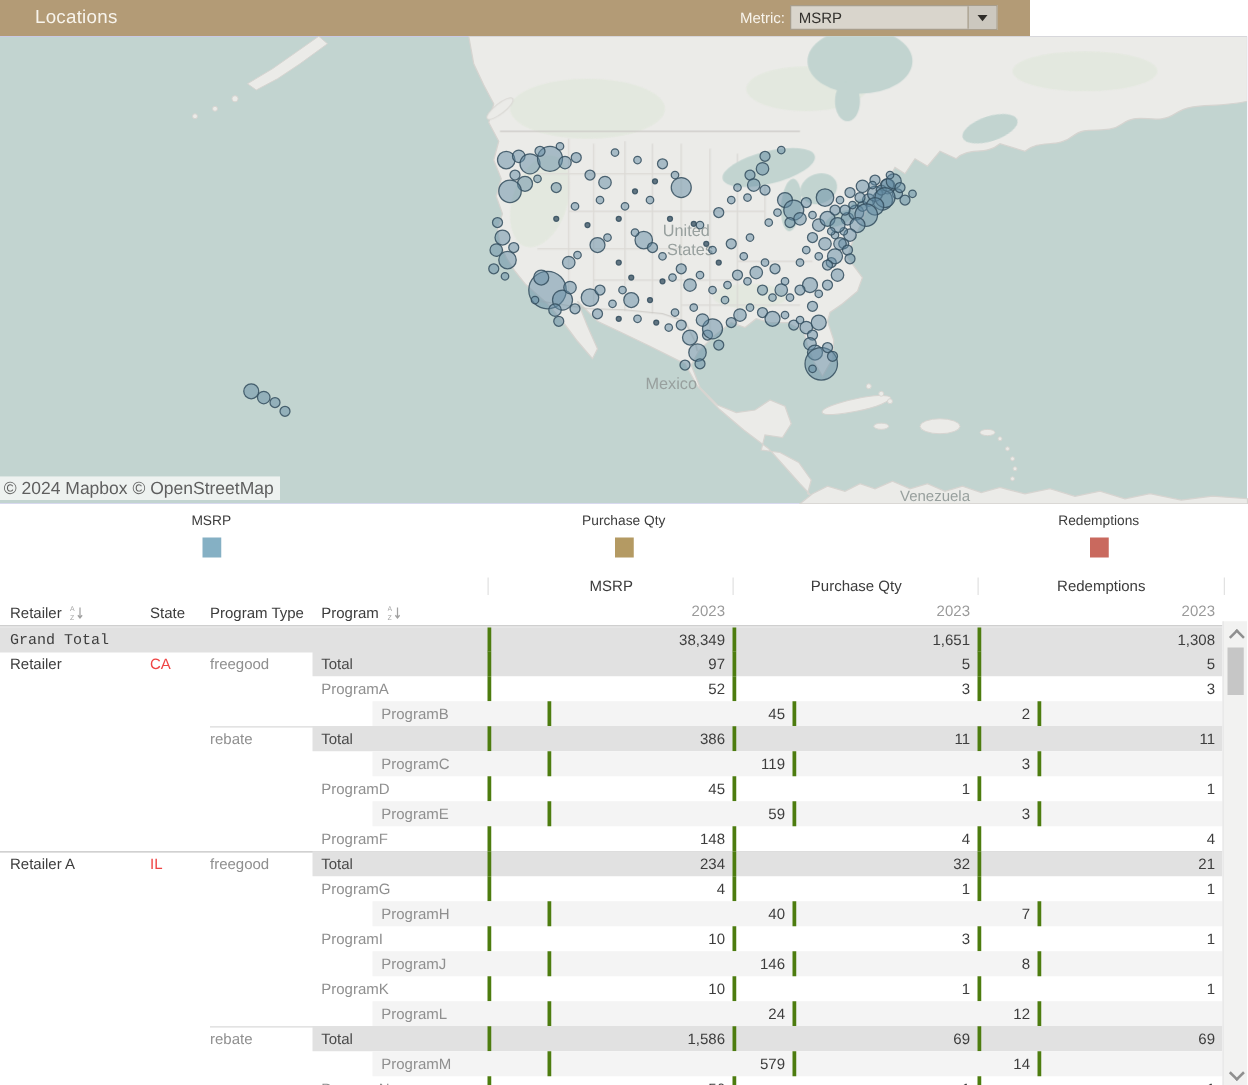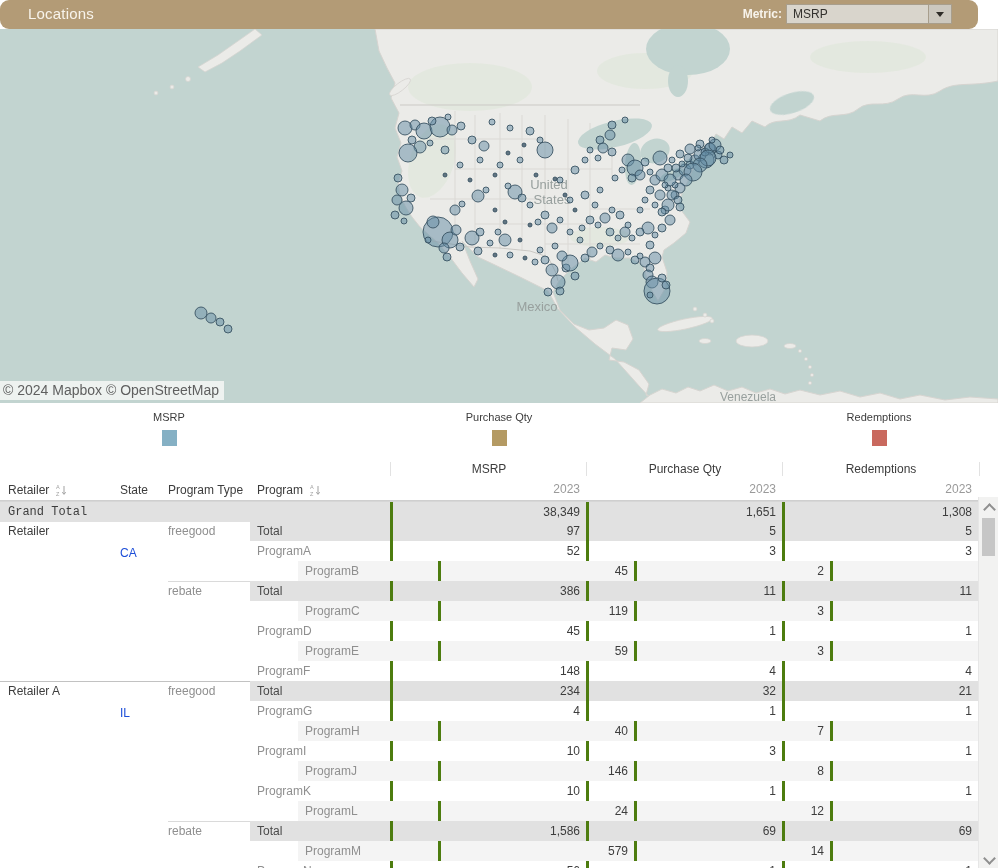--- a/index.html
+++ b/index.html
@@ -1,22 +1,22 @@
 <!DOCTYPE html>
 <html><head>
 <meta charset="utf-8">
 <style>
   html,body{margin:0;padding:0;background:#ffffff;}
   #app{position:relative;width:998px;height:868px;background:#ffffff;overflow:hidden;
        font-family:"Liberation Sans","DejaVu Sans",sans-serif;font-size:12px;color:#3d3d3d;}
 
   
-  .titlebar{position:absolute;left:0;top:0;width:978px;height:29px;background:#b39b76;border-radius:9px;}
+  .titlebar{position:absolute;left:0;top:0;width:824px;height:29px;background:#b39b76;}
   .titlebar .title{position:absolute;left:28px;top:5px;font-size:15px;color:#f8f4ec;letter-spacing:.2px;}
-  .metric-label{position:absolute;right:196px;top:7px;font-size:12px;font-weight:bold;color:#f8f4ec;}
+  .metric-label{position:absolute;right:196px;top:7px;font-size:12px;font-weight:normal;color:#f8f4ec;}
   .dropdown{position:absolute;right:26px;top:4px;width:166px;height:20px;background:#d9d5cc;
             border:1px solid #a89e8c;box-sizing:border-box;cursor:pointer;}
   .dropdown .dd-value{position:absolute;left:6px;top:2px;font-size:12px;color:#33312d;}
   .dropdown .dd-btn{position:absolute;right:0;top:0;width:22px;height:18px;background:#ccc8bf;
                     border-left:1px solid #a89e8c;display:flex;align-items:center;justify-content:center;}
   .dd-arrow{width:0;height:0;border-left:4px solid transparent;border-right:4px solid transparent;
             border-top:5px solid #2e2c28;}
 
   
   .map-section{position:absolute;left:0;top:29px;width:998px;height:374px;overflow:hidden;background:#c4b5fd;}
@@ -33,21 +33,21 @@
   .table-wrap{position:absolute;left:0;top:458px;width:998px;height:410px;background:#fff;}
   .thead{position:absolute;left:0;top:0;width:978px;height:42px;}
   .m-label{position:absolute;top:4px;width:196px;text-align:center;font-size:12px;color:#3c3c3c;}
   .year-cell{position:absolute;top:24px;width:190px;text-align:right;font-size:12px;color:#9a9a9a;padding-right:6px;}
   .dim-head{position:absolute;bottom:3px;font-size:12px;color:#3c3c3c;display:flex;align-items:center;}
   .sort-icon{margin-left:7px;opacity:.8;}
   .tbody{position:absolute;left:0;top:42px;width:978px;height:368px;overflow:hidden;border-top:1px solid #cfcfcf;}
   .trow{position:relative;width:978px;height:20px;line-height:20px;white-space:nowrap;}
   .cell{position:absolute;top:0;height:20px;box-sizing:border-box;overflow:hidden;}
   .c-ret{left:0;width:120px;padding-left:8px;color:#3d3d3d;}
-  .c-state{left:120px;width:48px;color:#1d4ed8;margin-top:22px;}
+  .c-state{left:120px;width:48px;color:#ef4444;}
   .c-ptype{left:168px;width:82px;color:#8f8f8f;}
   .c-prog{left:250px;width:140px;padding-left:7px;color:#8f8f8f;}
   .c-v{width:196px;text-align:right;padding-right:6px;color:#3d3d3d;border-left:3px solid #4d7c0f;}
   .v1{left:390px;}.v2{left:586px;}.v3{left:782px;}
   .bg-total{background:#e1e1e1;}
   .bg-stripe{background:#f4f4f4;margin-left:48px;}
   .prog-total{color:#4a4a4a;}
   .row-grand .c-ret{width:390px;background:#e1e1e1;font-family:Liberation Mono, monospace;}
   .row-grand{border-top:1px solid #d6d6d6;border-bottom:1px solid #cfcfcf;box-sizing:border-box;}
   .sep-group{position:absolute;left:0;top:0;width:978px;height:1px;background:#c2c2c2;}

